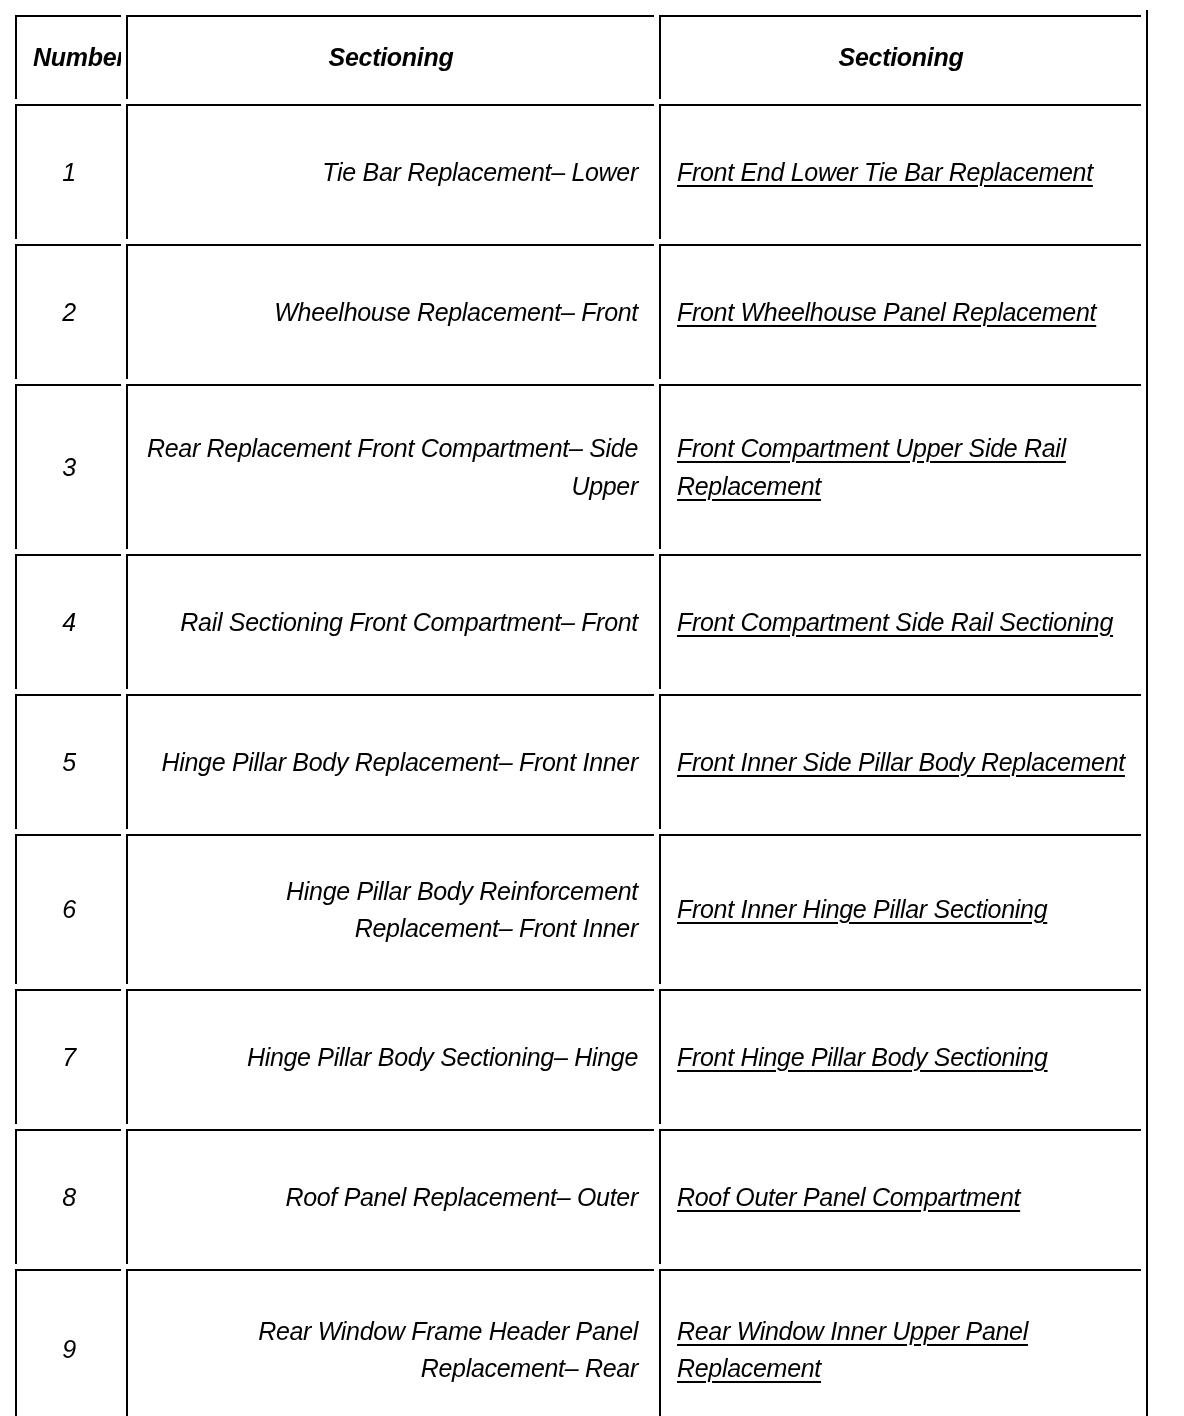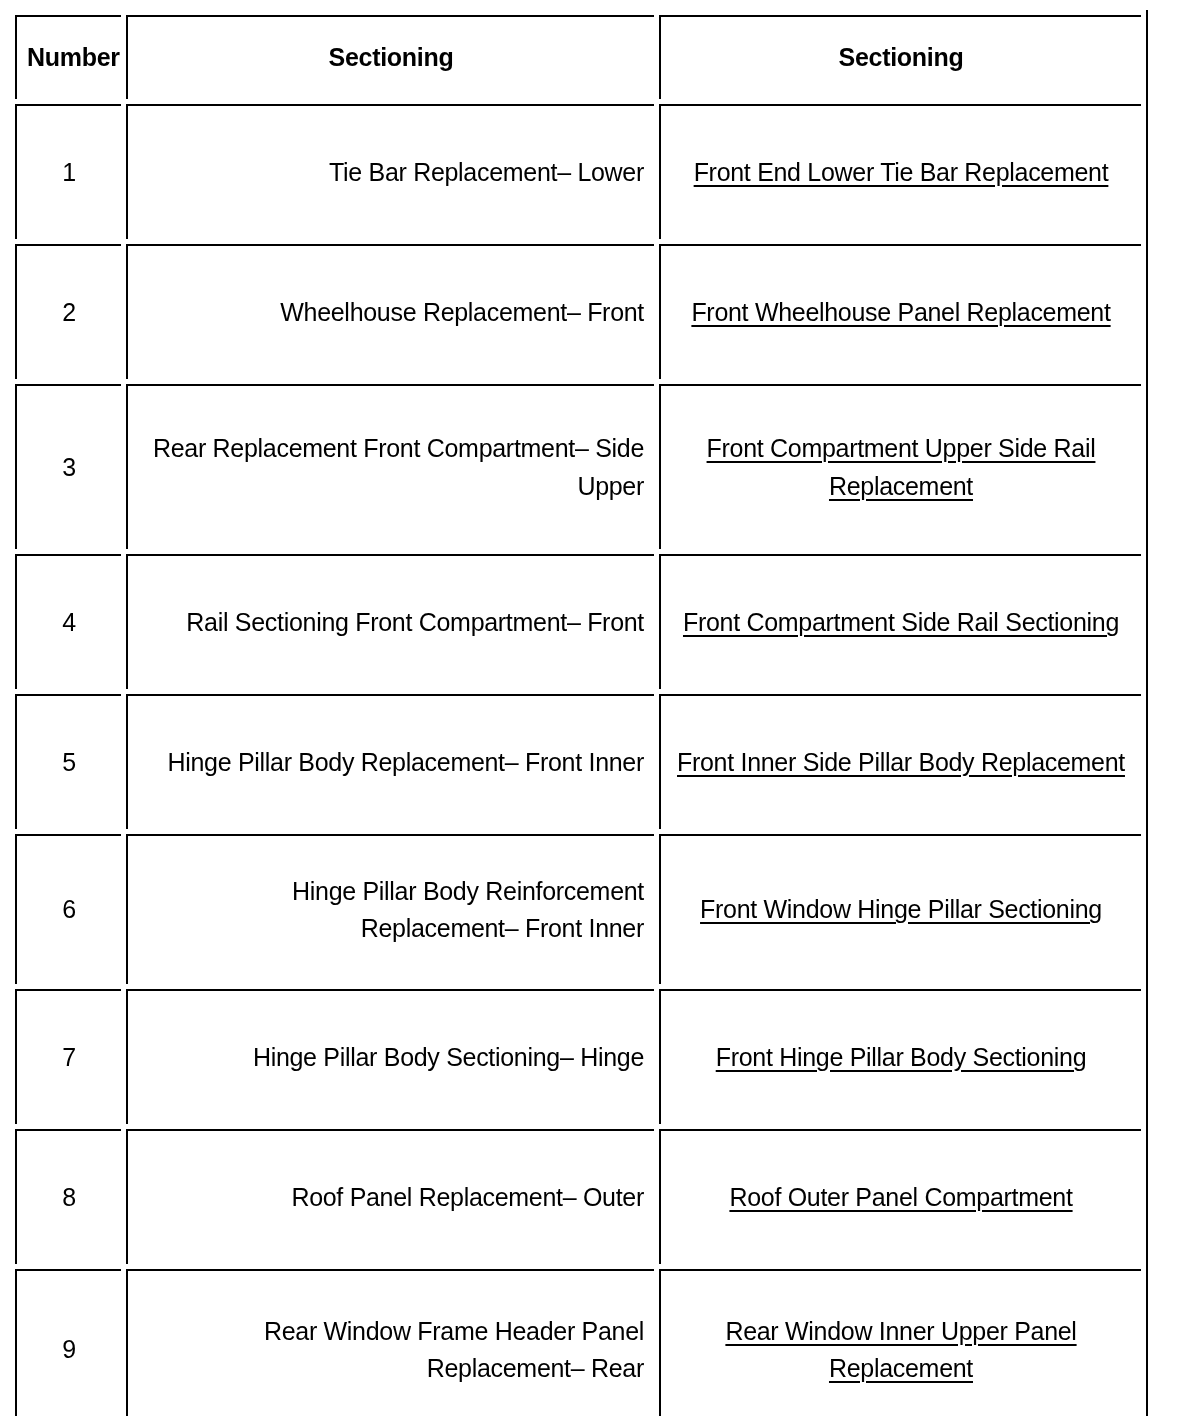--- a/index.html
+++ b/index.html
@@ -21,39 +21,40 @@
     table-layout: fixed;
     box-sizing: border-box;
     width: 1138px;
     border-right: 2px solid #000000;
     border-bottom: 2px solid #000000;
   }
   th, td {
     box-sizing: border-box;
     border-left: 2px solid #000000;
     border-top: 2px solid #000000;
-    padding: 0 10px;
+    padding: 0 16px;
     font-size: 25px;
     line-height: 1.5;
     letter-spacing: -0.3px;
     vertical-align: middle;
     overflow: hidden;
+    font-style: italic;
   }
   thead tr { height: 84px; }
   th {
     font-weight: bold;
     text-align: center;
   }
   tbody tr { height: 135px; }
   tbody tr:nth-child(3) { height: 165px; }
   tbody tr:nth-child(6) { height: 150px; }
   tbody tr:nth-child(9) { height: 160px; }
   td.col-number { text-align: center; }
   td.col-description { text-align: right; }
-  td.col-procedure { text-align: center; margin-left: 7px; }
+  td.col-procedure { text-align: left; margin-left: 7px; }
   a.proc-link {
     color: #000000;
     text-decoration: underline;
     text-decoration-thickness: 2px;
     text-underline-offset: 4px;
     cursor: pointer;
   }
 </style>
 </head>
 <body>
@@ -93,21 +94,21 @@
         <td class="col-procedure"><a class="proc-link">Front Compartment Side Rail Sectioning</a></td>
       </tr>
       <tr>
         <td class="col-number">5</td>
         <td class="col-description">Hinge Pillar Body Replacement– Front Inner</td>
         <td class="col-procedure"><a class="proc-link">Front Inner Side Pillar Body Replacement</a></td>
       </tr>
       <tr>
         <td class="col-number">6</td>
         <td class="col-description">Hinge Pillar Body Reinforcement Replacement– Front Inner</td>
-        <td class="col-procedure"><a class="proc-link">Front Window Hinge Pillar Sectioning</a></td>
+        <td class="col-procedure"><a class="proc-link">Front Inner Hinge Pillar Sectioning</a></td>
       </tr>
       <tr>
         <td class="col-number">7</td>
         <td class="col-description">Hinge Pillar Body Sectioning– Hinge</td>
         <td class="col-procedure"><a class="proc-link">Front Hinge Pillar Body Sectioning</a></td>
       </tr>
       <tr>
         <td class="col-number">8</td>
         <td class="col-description">Roof Panel Replacement– Outer</td>
         <td class="col-procedure"><a class="proc-link">Roof Outer Panel Compartment</a></td>

